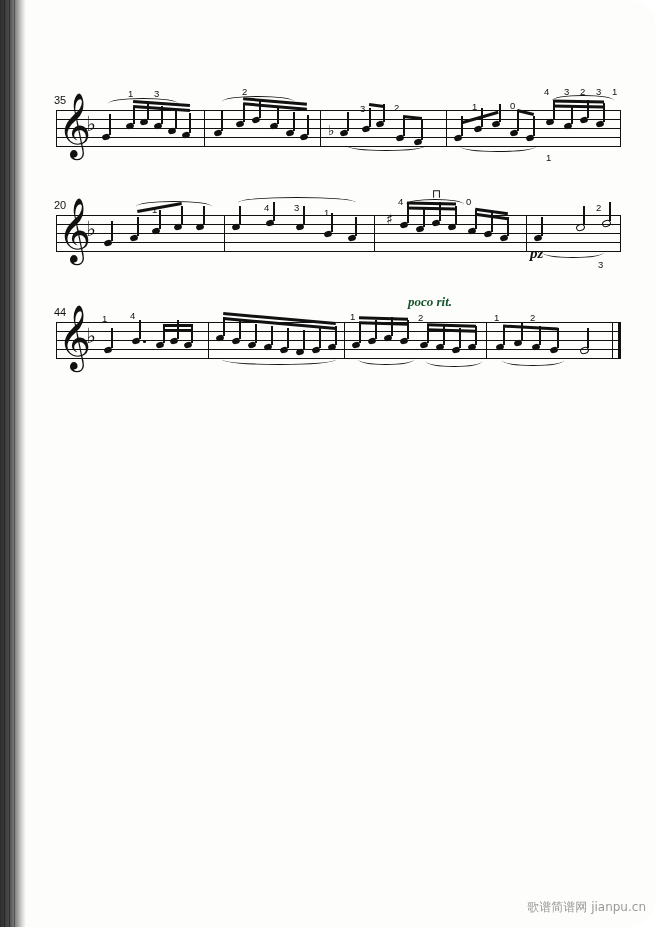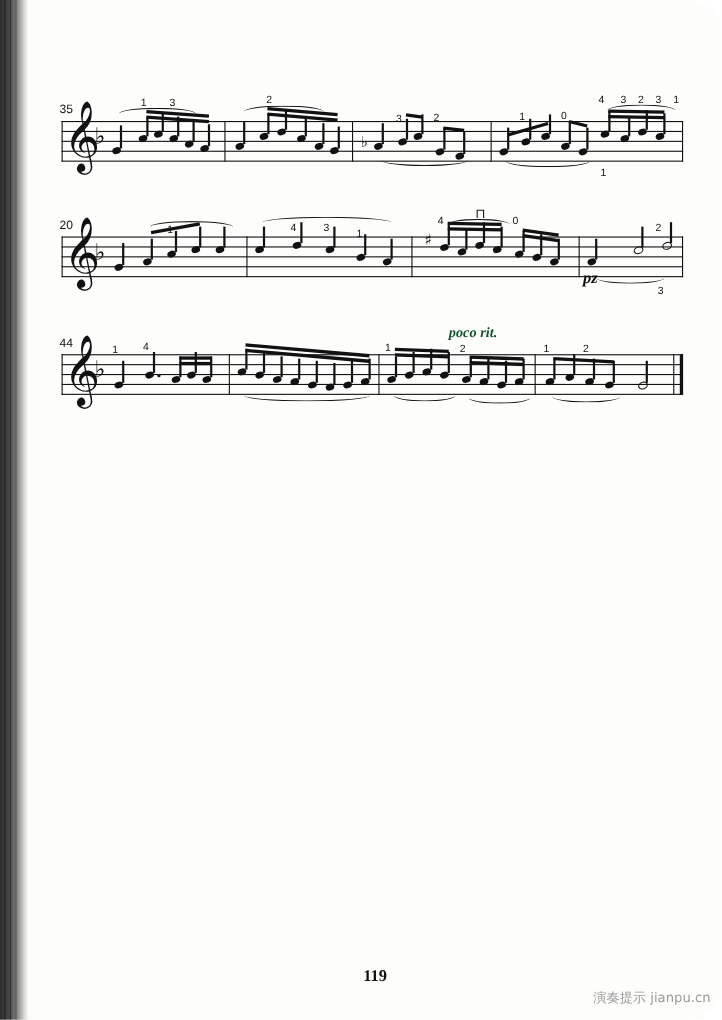--- a/index.html
+++ b/index.html
@@ -510,16 +510,15 @@
       <div class="stem" style="left:501px; top:6px; height:20px;"></div>
       <div class="beam" style="left:447px; top:4px; width:55px; transform:rotate(3deg);"></div>
       <div class="nh open" style="left:524px; top:25px;"></div>
       <div class="stem" style="left:531px; top:6px; height:20px;"></div>
       <div class="fingering" style="left:438px; top:-10px;">1</div>
       <div class="fingering" style="left:474px; top:-10px;">2</div>
       <div class="slur down" style="left:446px; top:33px; width:62px;"></div>
     </div>
 
 
-    <div class="page-number">119</div>
-    <div class="watermark">演奏提示 jianpu.cn</div>
+    <div class="watermark">歌谱简谱网 jianpu.cn</div>
   </div>
 </div>
 
 </body></html>

